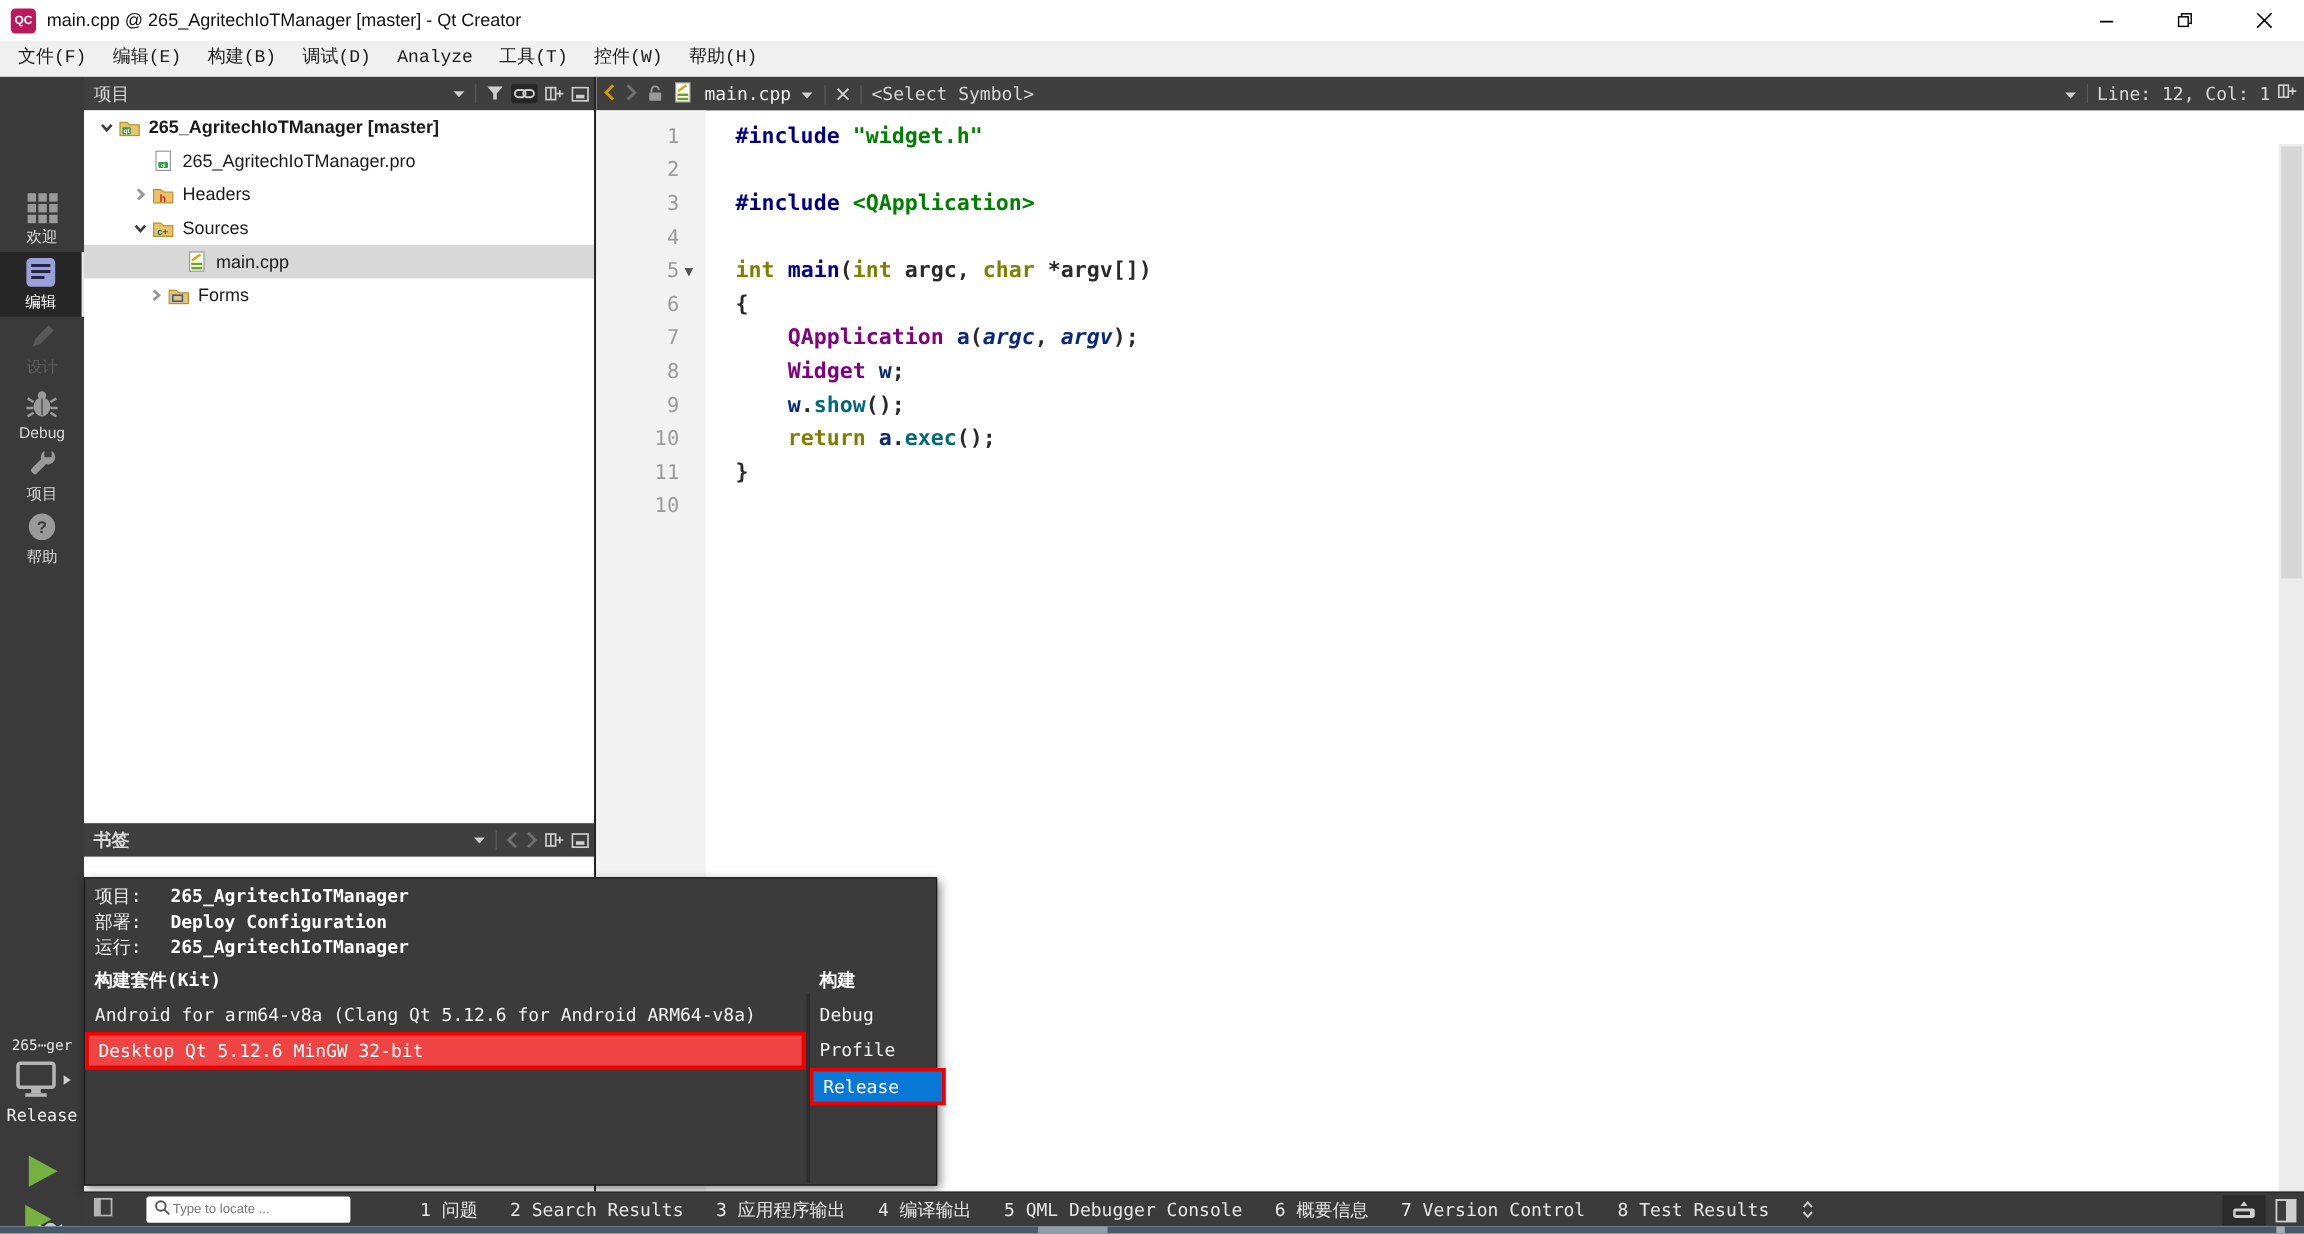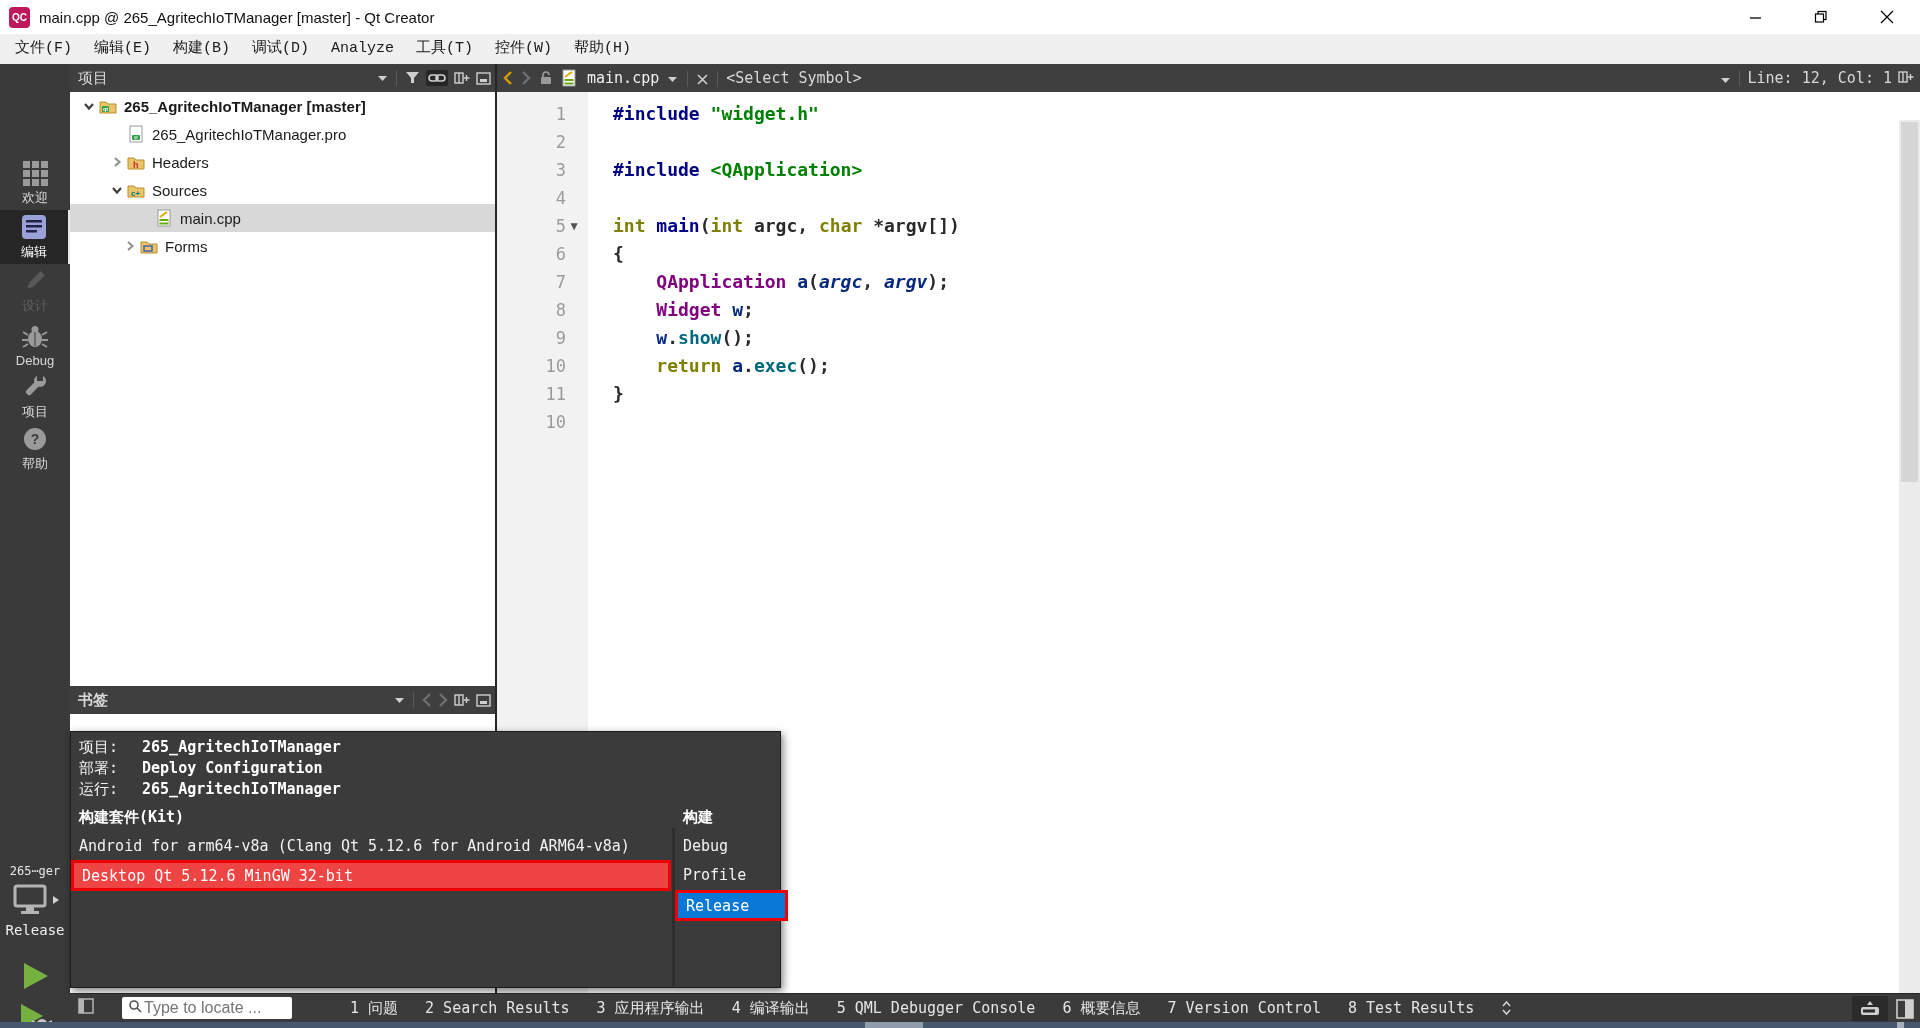--- a/index.html
+++ b/index.html
@@ -86,21 +86,21 @@
   .kp-kit-row{left:0;width:600px;padding-left:8px;}
   .kp-build-row{left:604px;width:107px;padding-left:8px;}
   .annotated{border:3px solid #ee0000;}
 
   
   .statusbar{position:absolute;left:70px;top:993px;width:1850px;height:29px;background:#3b3b3b;
              border-top:1px solid #262626;box-sizing:border-box;display:flex;align-items:center;
              color:#e6e6e6;font-size:15px;}
   .locator{margin-left:28px;width:170px;height:22px;background:#fff;border-radius:2px;
            display:flex;align-items:center;padding:0 6px;box-sizing:border-box;}
-  .locator input{border:none;outline:none;width:130px;font-size:16px;color:#333;background:transparent;
+  .locator input{border:none;outline:none;width:130px;font-size:11px;color:#333;background:transparent;
                  font-family:"Liberation Sans",sans-serif;}
   .panel-list{display:flex;align-items:center;gap:27px;margin-left:58px;white-space:nowrap;}
   .sb-right{position:absolute;right:6px;top:0;height:29px;display:flex;align-items:center;gap:8px;}
   .sb-tile{width:36px;height:25px;background:#2b2b2b;display:flex;align-items:center;justify-content:center;}
 
   .taskbar-strip{position:absolute;left:0;top:1022px;width:1920px;height:6px;background:#45586c;}
   .ts-seg1{position:absolute;left:865px;top:0;width:58px;height:6px;background:#8e9cab;}
   .ts-seg2{position:absolute;left:1897px;top:0;width:7px;height:6px;background:#a5b0bc;}
 
   .icon{display:inline-flex;align-items:center;justify-content:center;}

